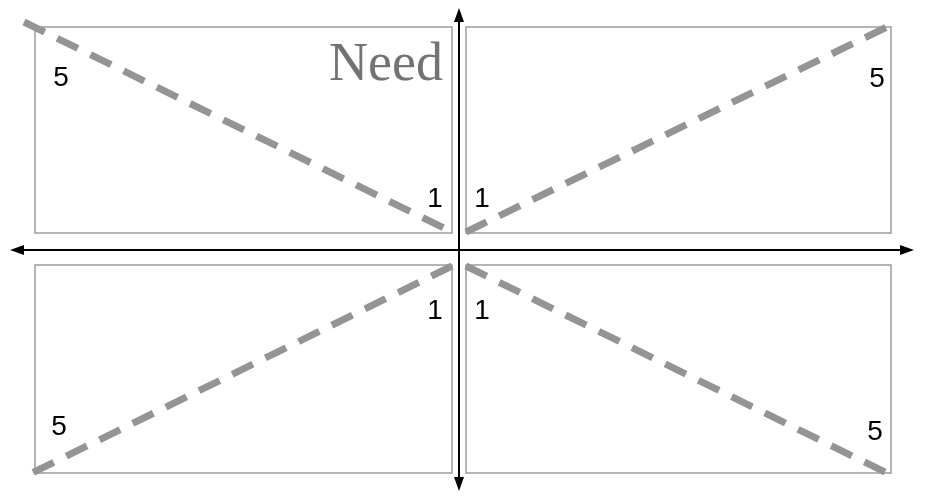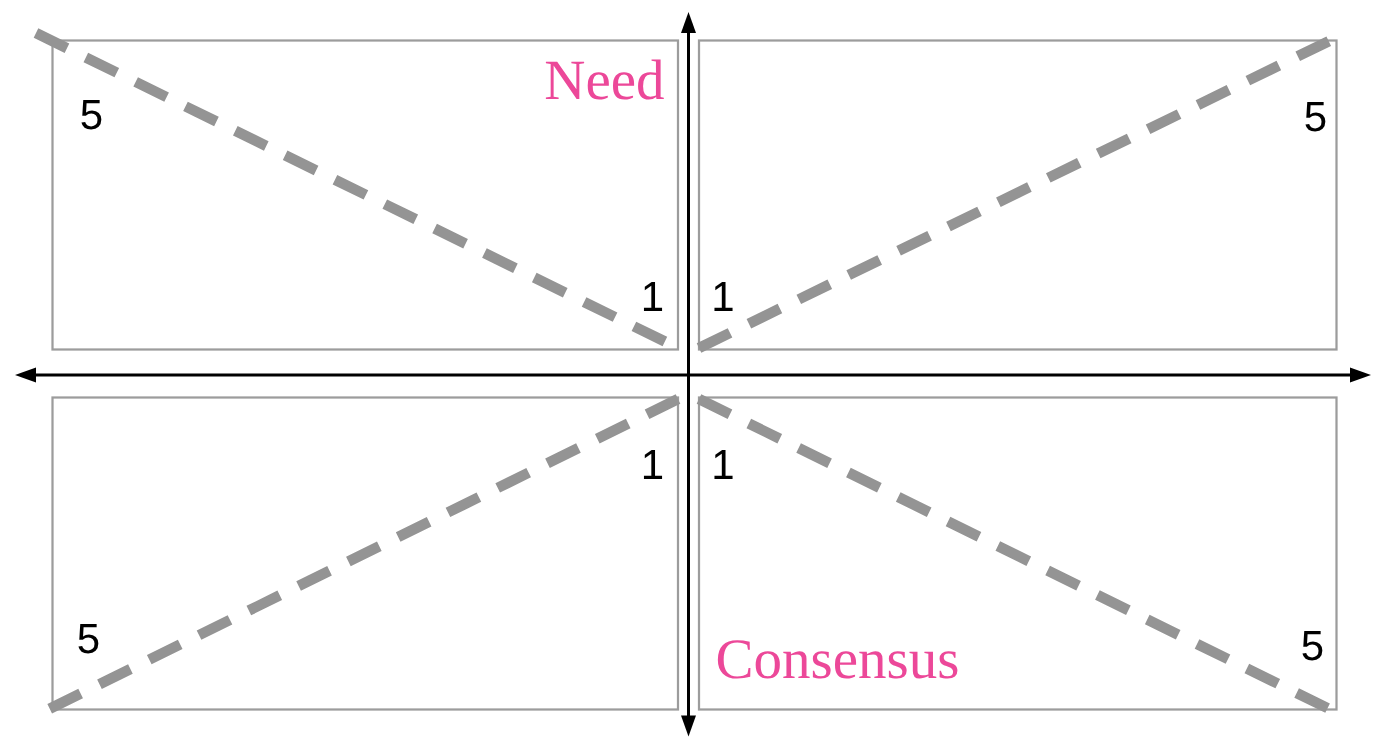--- a/index.html
+++ b/index.html
@@ -7,23 +7,23 @@
     position: relative;
     width: 929px;
     height: 501px;
     background: #ffffff;
     overflow: hidden;
     font-family: "Liberation Serif", "DejaVu Serif", serif;
   }
   .canvas svg { position: absolute; left: 0; top: 0; }
   .qlabel {
     position: absolute;
-    font-size: 38px;
+    font-size: 54px;
     line-height: 1;
-    color: #ec4899;
+    color: #737373;
     white-space: nowrap;
   }
   .num {
     position: absolute;
     font-family: "Liberation Sans", "DejaVu Sans", sans-serif;
     font-size: 28px;
     line-height: 1;
     color: #000000;
     transform: translate(-50%, -50%);
   }
@@ -47,21 +47,20 @@
 
     <line x1="20" y1="250" x2="904" y2="250" stroke="#000000" stroke-width="2"></line>
     <line x1="459" y1="20" x2="459" y2="479" stroke="#000000" stroke-width="2"></line>
     <polygon points="10,250 24,245 24,255" fill="#000000"></polygon>
     <polygon points="914,250 900,245 900,255" fill="#000000"></polygon>
     <polygon points="459,8 454,22 464,22" fill="#000000"></polygon>
     <polygon points="459,491 454,477 464,477" fill="#000000"></polygon>
   </svg>
 
   <div class="qlabel" style="top:35px; right:486px;">Need</div>
-  <div class="qlabel" style="top:421px; left:477px;">Consensus</div>
 
   <div class="num" style="left:61px;  top:77px;">5</div>
   <div class="num" style="left:435px; top:198px;">1</div>
 
   <div class="num" style="left:482px; top:198px;">1</div>
   <div class="num" style="left:877px; top:78px;">5</div>
 
   <div class="num" style="left:435px; top:310px;">1</div>
   <div class="num" style="left:59px;  top:426px;">5</div>
 

